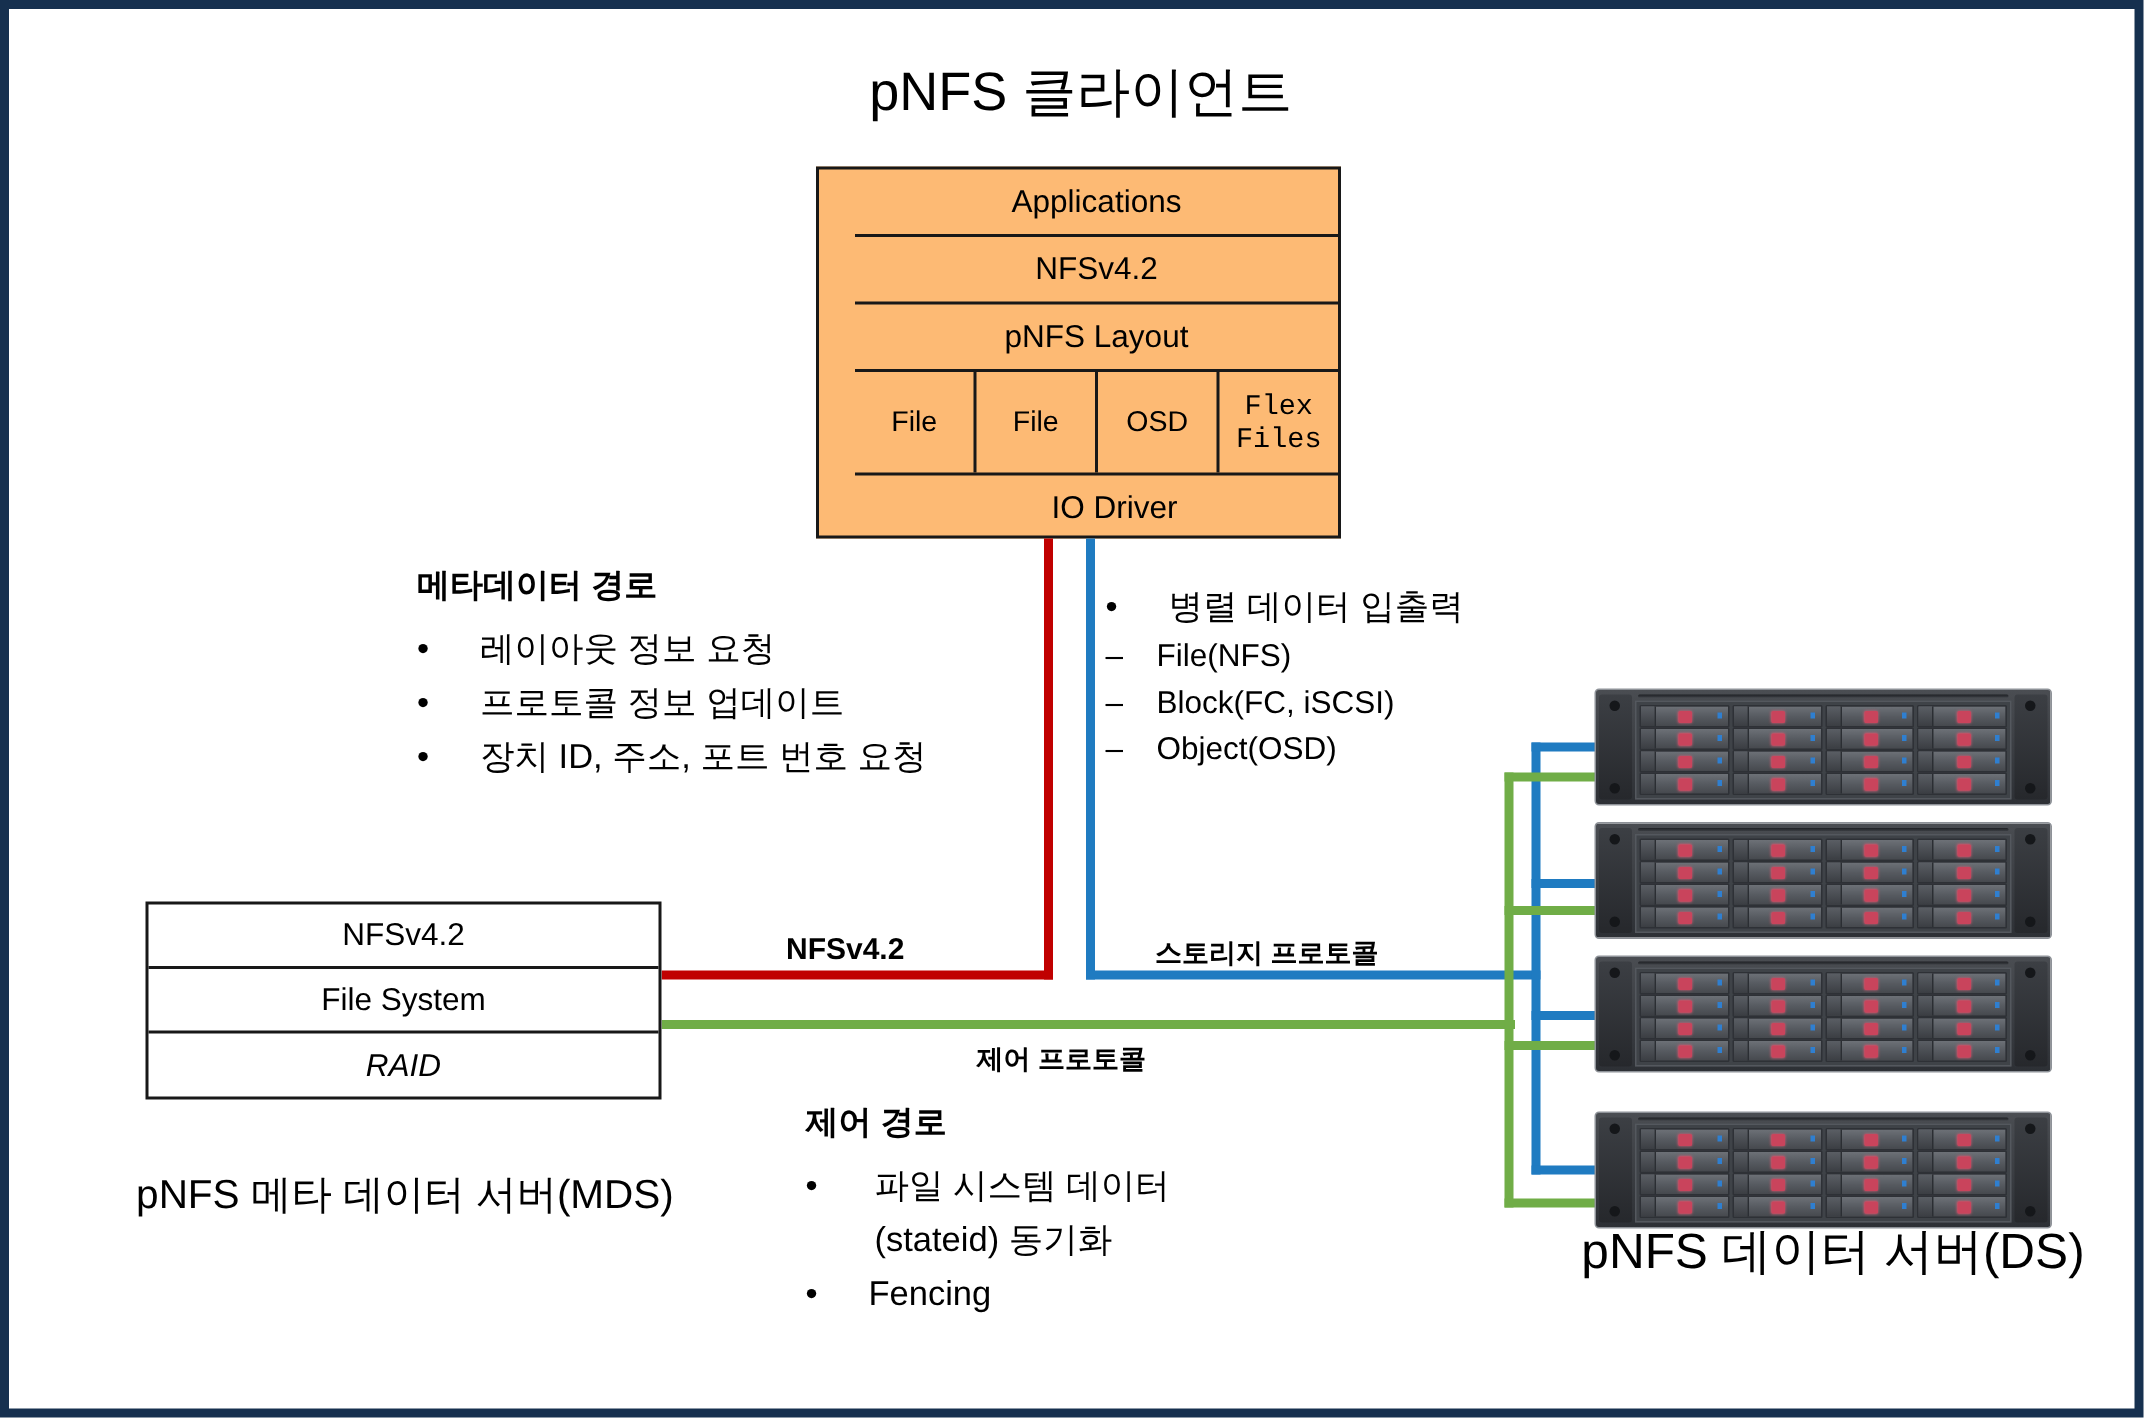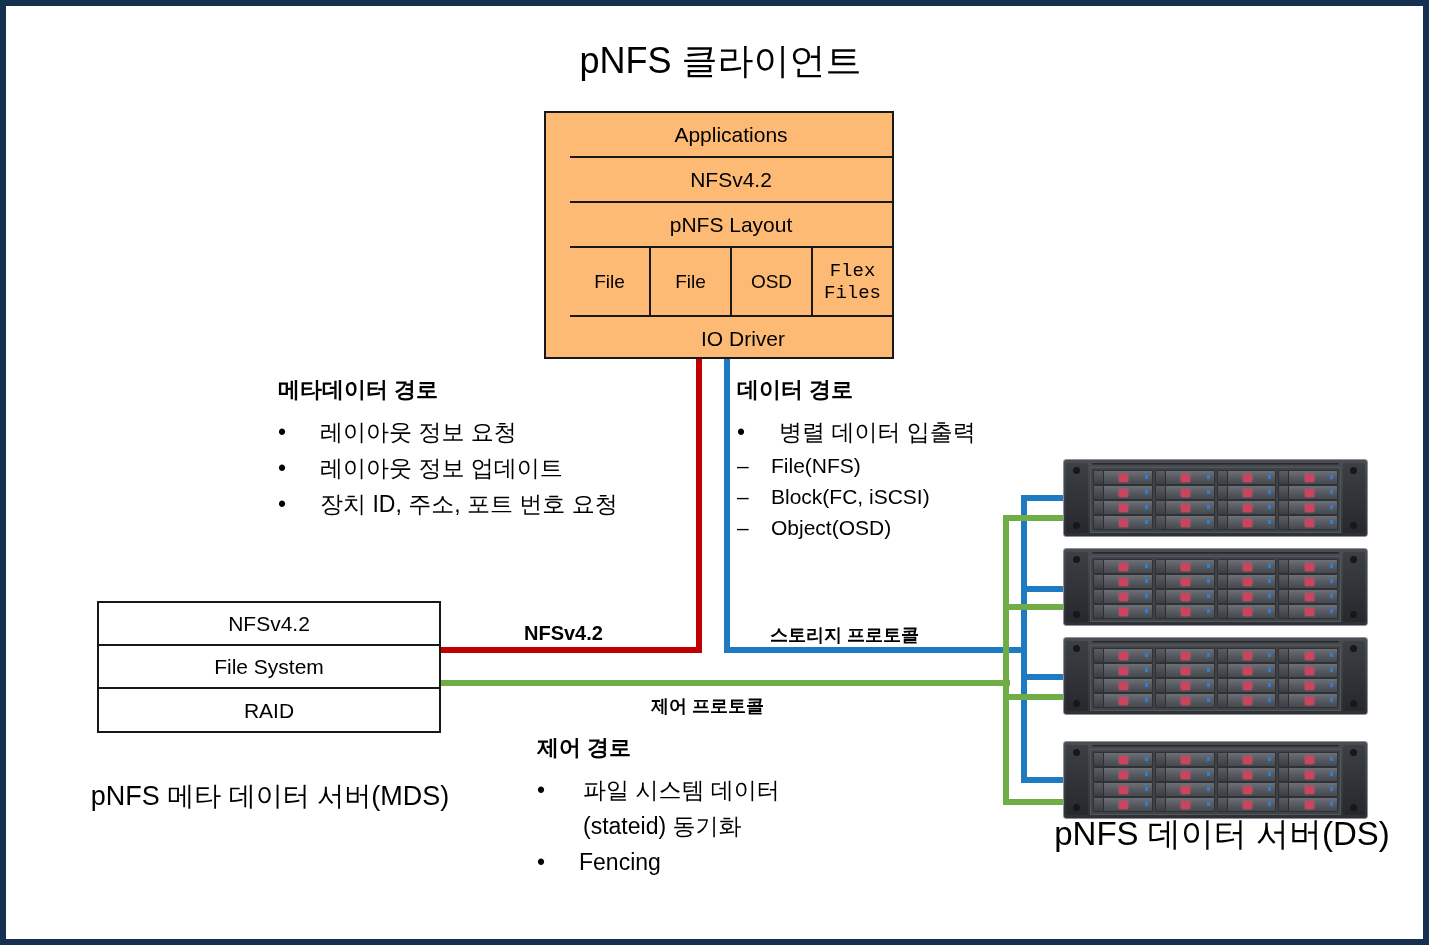--- a/index.html
+++ b/index.html
@@ -28,21 +28,21 @@
   .scell{flex:1 1 0;display:flex;align-items:center;justify-content:center;text-align:center;
          font-size:19px;line-height:22px;border-right:2.5px solid #181818;box-sizing:border-box;}
   .scell.last{border-right:none;font-family:Liberation Mono, monospace;}
   #r-io{height:43px;margin-left:12px;}
 
   
   #mds-box{left:91px;top:595px;width:344px;height:132px;border:2.5px solid #181818;
            box-sizing:border-box;background:#fff;}
   .mrow{box-sizing:border-box;width:100%;height:43px;display:flex;align-items:center;
         justify-content:center;font-size:21px;border-bottom:2px solid #181818;}
-  .mrow.last{border-bottom:none;}
+  .mrow.last{border-bottom:none;font-style:italic;}
 
   
   .pathblock{font-size:0;}
   .pbar{position:absolute;width:5px;}
   .phead{font-size:22px;font-weight:bold;line-height:28px;}
   .pitem{font-size:23px;line-height:36px;display:flex;}
   .pitem .bu{width:42px;flex:0 0 42px;text-align:left;}
   .pitem.sub{font-size:21px;line-height:31px;}
   .pitem.sub .bu{width:34px;flex:0 0 34px;}
 
@@ -130,30 +130,29 @@
   <div class="ln red abs pbar" style="left:690px;top:370px;width:6px;height:0px;"></div>
   <div class="abs pathblock" id="meta-block">
     <div class="phead nb">메타데이터 경로</div>
     <div style="height:10px"></div>
     <div class="pitem">
       <span class="bu">•</span>
       <span class="nb">레이아웃 정보 요청</span>
     </div>
     <div class="pitem">
       <span class="bu">•</span>
-      <span class="nb">레이아웃 정보 업데이트</span>
+      <span class="nb">프로토콜 정보 업데이트</span>
     </div>
     <div class="pitem">
       <span class="bu">•</span>
       <span class="nb">장치 ID, 주소, 포트 번호 요청</span>
     </div>
   </div>
 
   <div class="abs pathblock" id="data-block">
-    <div class="phead nb">데이터 경로</div>
     <div style="height:10px"></div>
     <div class="pitem">
       <span class="bu">•</span>
       <span class="nb">병렬 데이터 입출력</span>
     </div>
     <div class="pitem sub">
       <span class="bu">–</span>
       <span class="nb">File(NFS)</span>
     </div>
     <div class="pitem sub">

